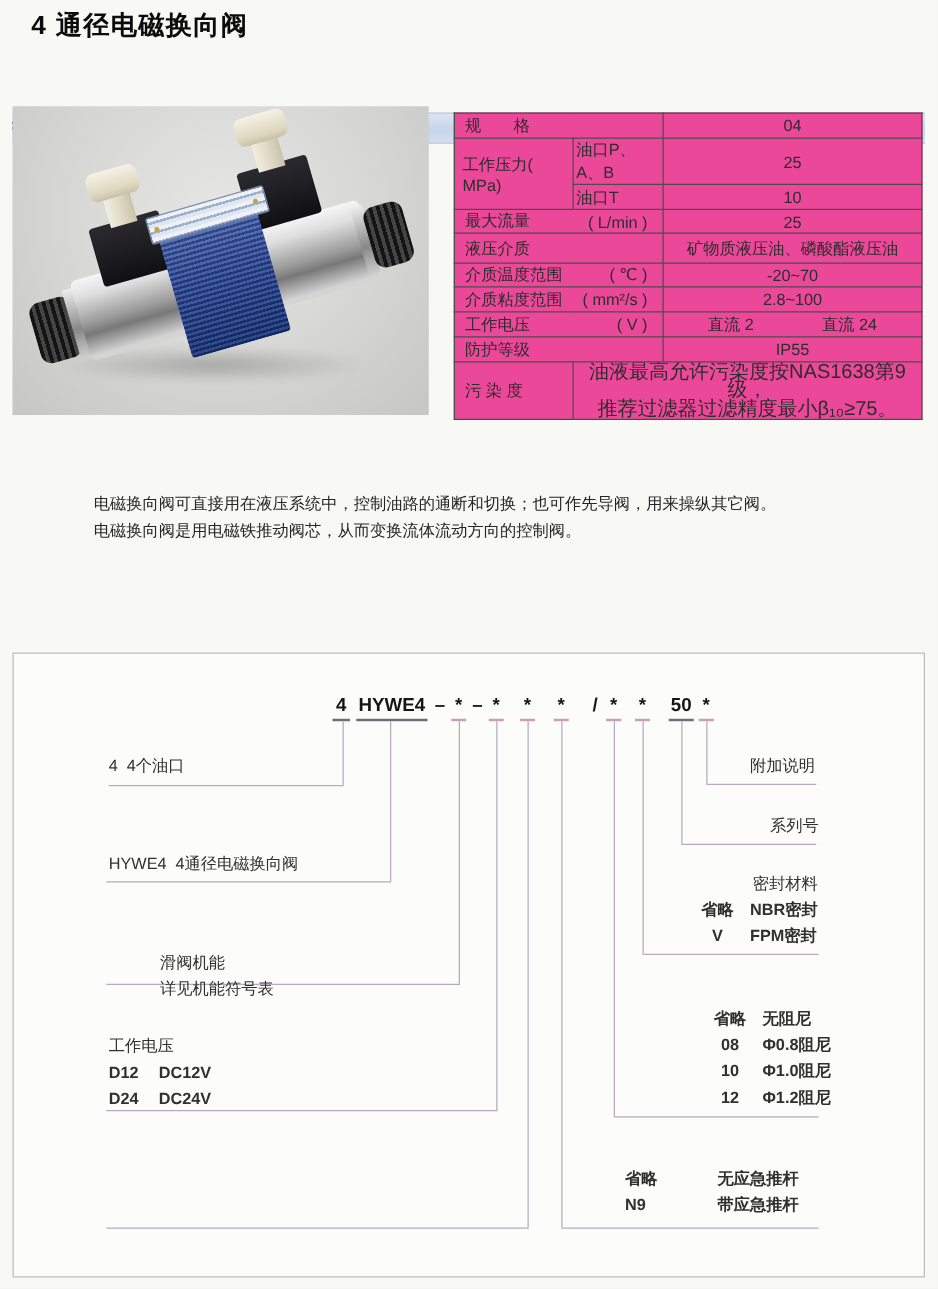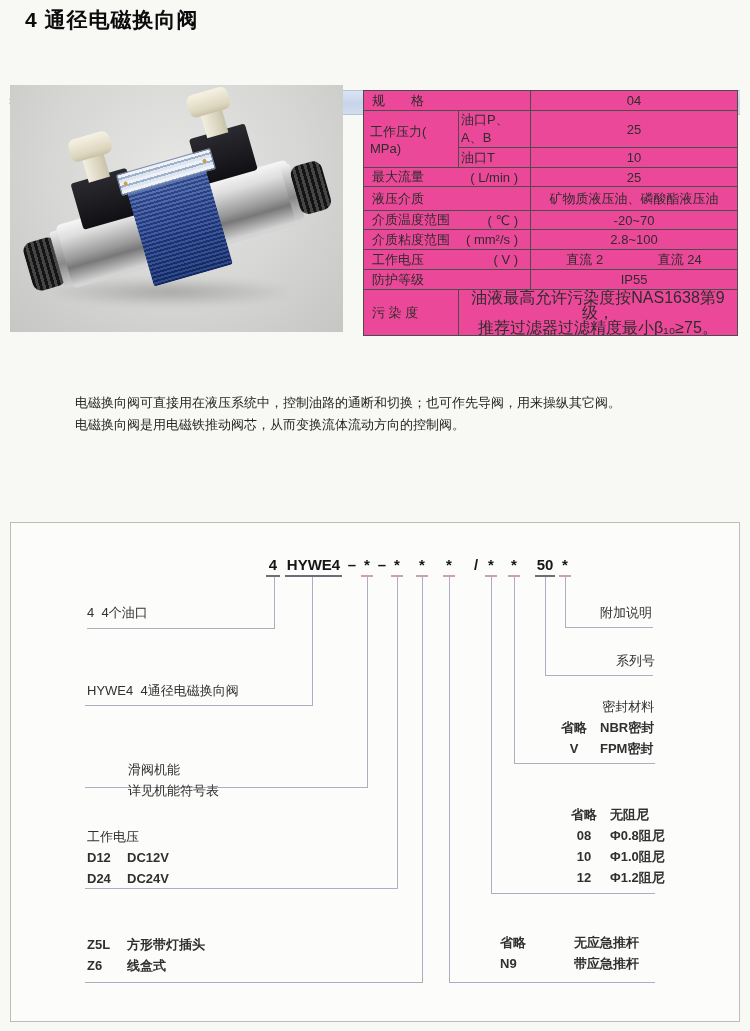--- a/index.html
+++ b/index.html
@@ -243,30 +243,20 @@
     <div>工作电压</div>
     <div class="crow">
       <span class="k">D12</span>
       <span>DC12V</span>
     </div>
     <div class="crow">
       <span class="k">D24</span>
       <span>DC24V</span>
     </div>
   </div>
-  <div class="callout" style="left:87px;top:934px;">
-    <div class="crow">
-      <span class="k">Z5L</span>
-      <span>方形带灯插头</span>
-    </div>
-    <div class="crow">
-      <span class="k">Z6</span>
-      <span>线盒式</span>
-    </div>
-  </div>
 
   <div class="callout" style="left:600px;top:602px;">附加说明</div>
   <div class="callout" style="left:616px;top:650px;">系列号</div>
   <div class="callout" style="left:556px;top:696px;">
     <div style="text-align:right;">密封材料</div>
     <div class="crow">
       <span class="kc">省略</span>
       <span>NBR密封</span>
     </div>
     <div class="crow">

